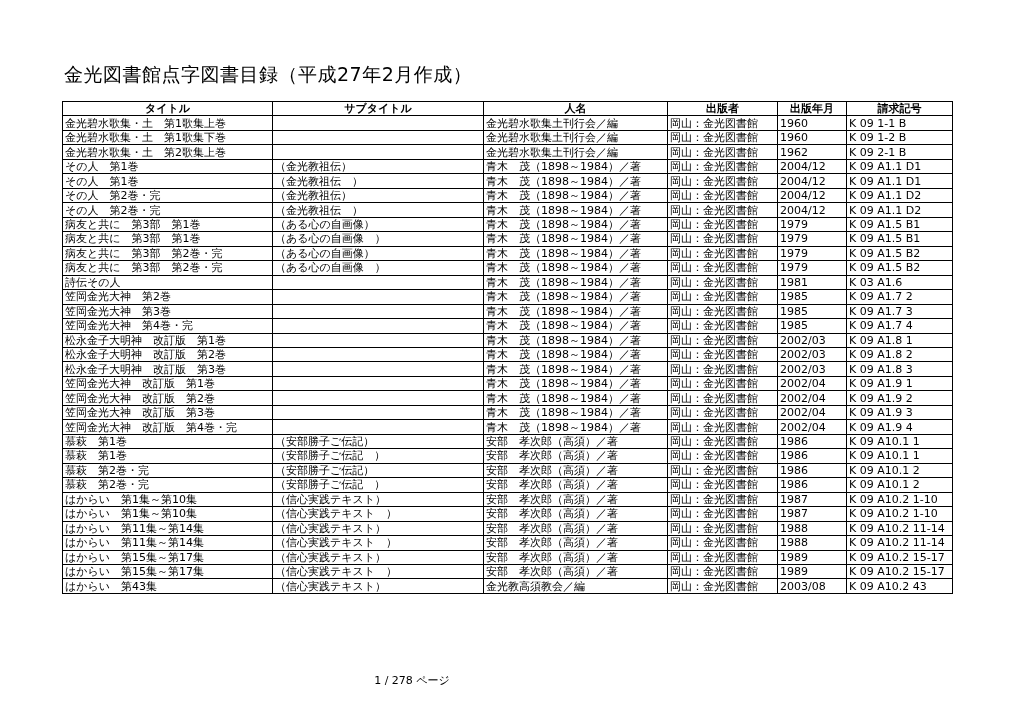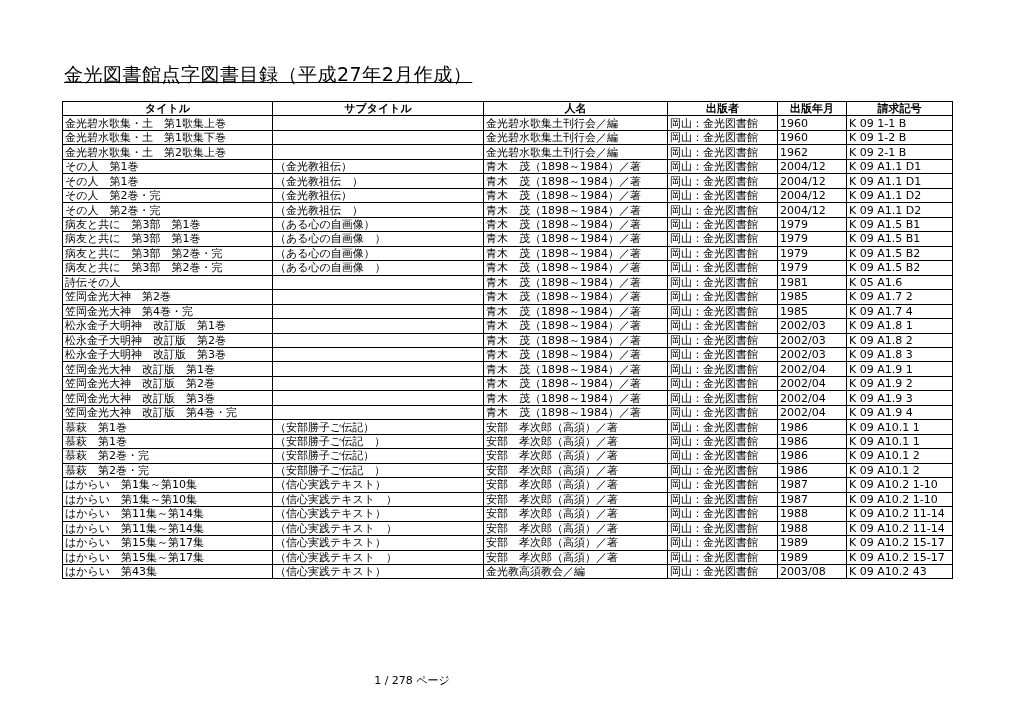--- a/index.html
+++ b/index.html
@@ -1,19 +1,19 @@
 <!DOCTYPE html>
 <html><head>
 <meta charset="utf-8">
 <style>
   html, body { margin:0; padding:0; background:#ffffff; }
   body { width:1024px; height:724px; position:relative; overflow:hidden;
          font-family:"DejaVu Sans", "Liberation Sans", sans-serif; color:#000; }
   .title { position:absolute; left:64px; top:62px; font-size:19px; letter-spacing:0.5px;
-           white-space:nowrap; line-height:24px;text-decoration:underline; }
+           white-space:nowrap; line-height:24px; }
   table.catalog { position:absolute; left:62px; top:101px; border-collapse:collapse;
                   table-layout:fixed; width:890px; }
   table.catalog th, table.catalog td { border:1px solid #000; padding:0 2px; height:13.47px;
         line-height:13px; font-size:11px; white-space:nowrap; overflow:hidden; font-weight:normal; }
   table.catalog th { text-align:center;font-weight:bold; }
   table.catalog td { text-align:left; }
   .footer { position:absolute; left:0; width:824px; top:674px; text-align:center;
             font-size:11px; line-height:14px; }
 </style>
 </head>
@@ -128,29 +128,37 @@
         <td>岡山：金光図書館</td>
         <td>1979</td>
         <td>K 09 A1.5 B2</td>
       </tr>
       <tr>
         <td>詩伝その人</td>
         <td></td>
         <td>青木　茂（1898～1984）／著</td>
         <td>岡山：金光図書館</td>
         <td>1981</td>
-        <td>K 05 A1.6</td>
+        <td>K 03 A1.6</td>
       </tr>
       <tr>
         <td>笠岡金光大神　第2巻</td>
         <td></td>
         <td>青木　茂（1898～1984）／著</td>
         <td>岡山：金光図書館</td>
         <td>1985</td>
         <td>K 09 A1.7 2</td>
+      </tr>
+      <tr>
+        <td>笠岡金光大神　第3巻</td>
+        <td></td>
+        <td>青木　茂（1898～1984）／著</td>
+        <td>岡山：金光図書館</td>
+        <td>1985</td>
+        <td>K 09 A1.7 3</td>
       </tr>
       <tr>
         <td>笠岡金光大神　第4巻・完</td>
         <td></td>
         <td>青木　茂（1898～1984）／著</td>
         <td>岡山：金光図書館</td>
         <td>1985</td>
         <td>K 09 A1.7 4</td>
       </tr>
       <tr>

